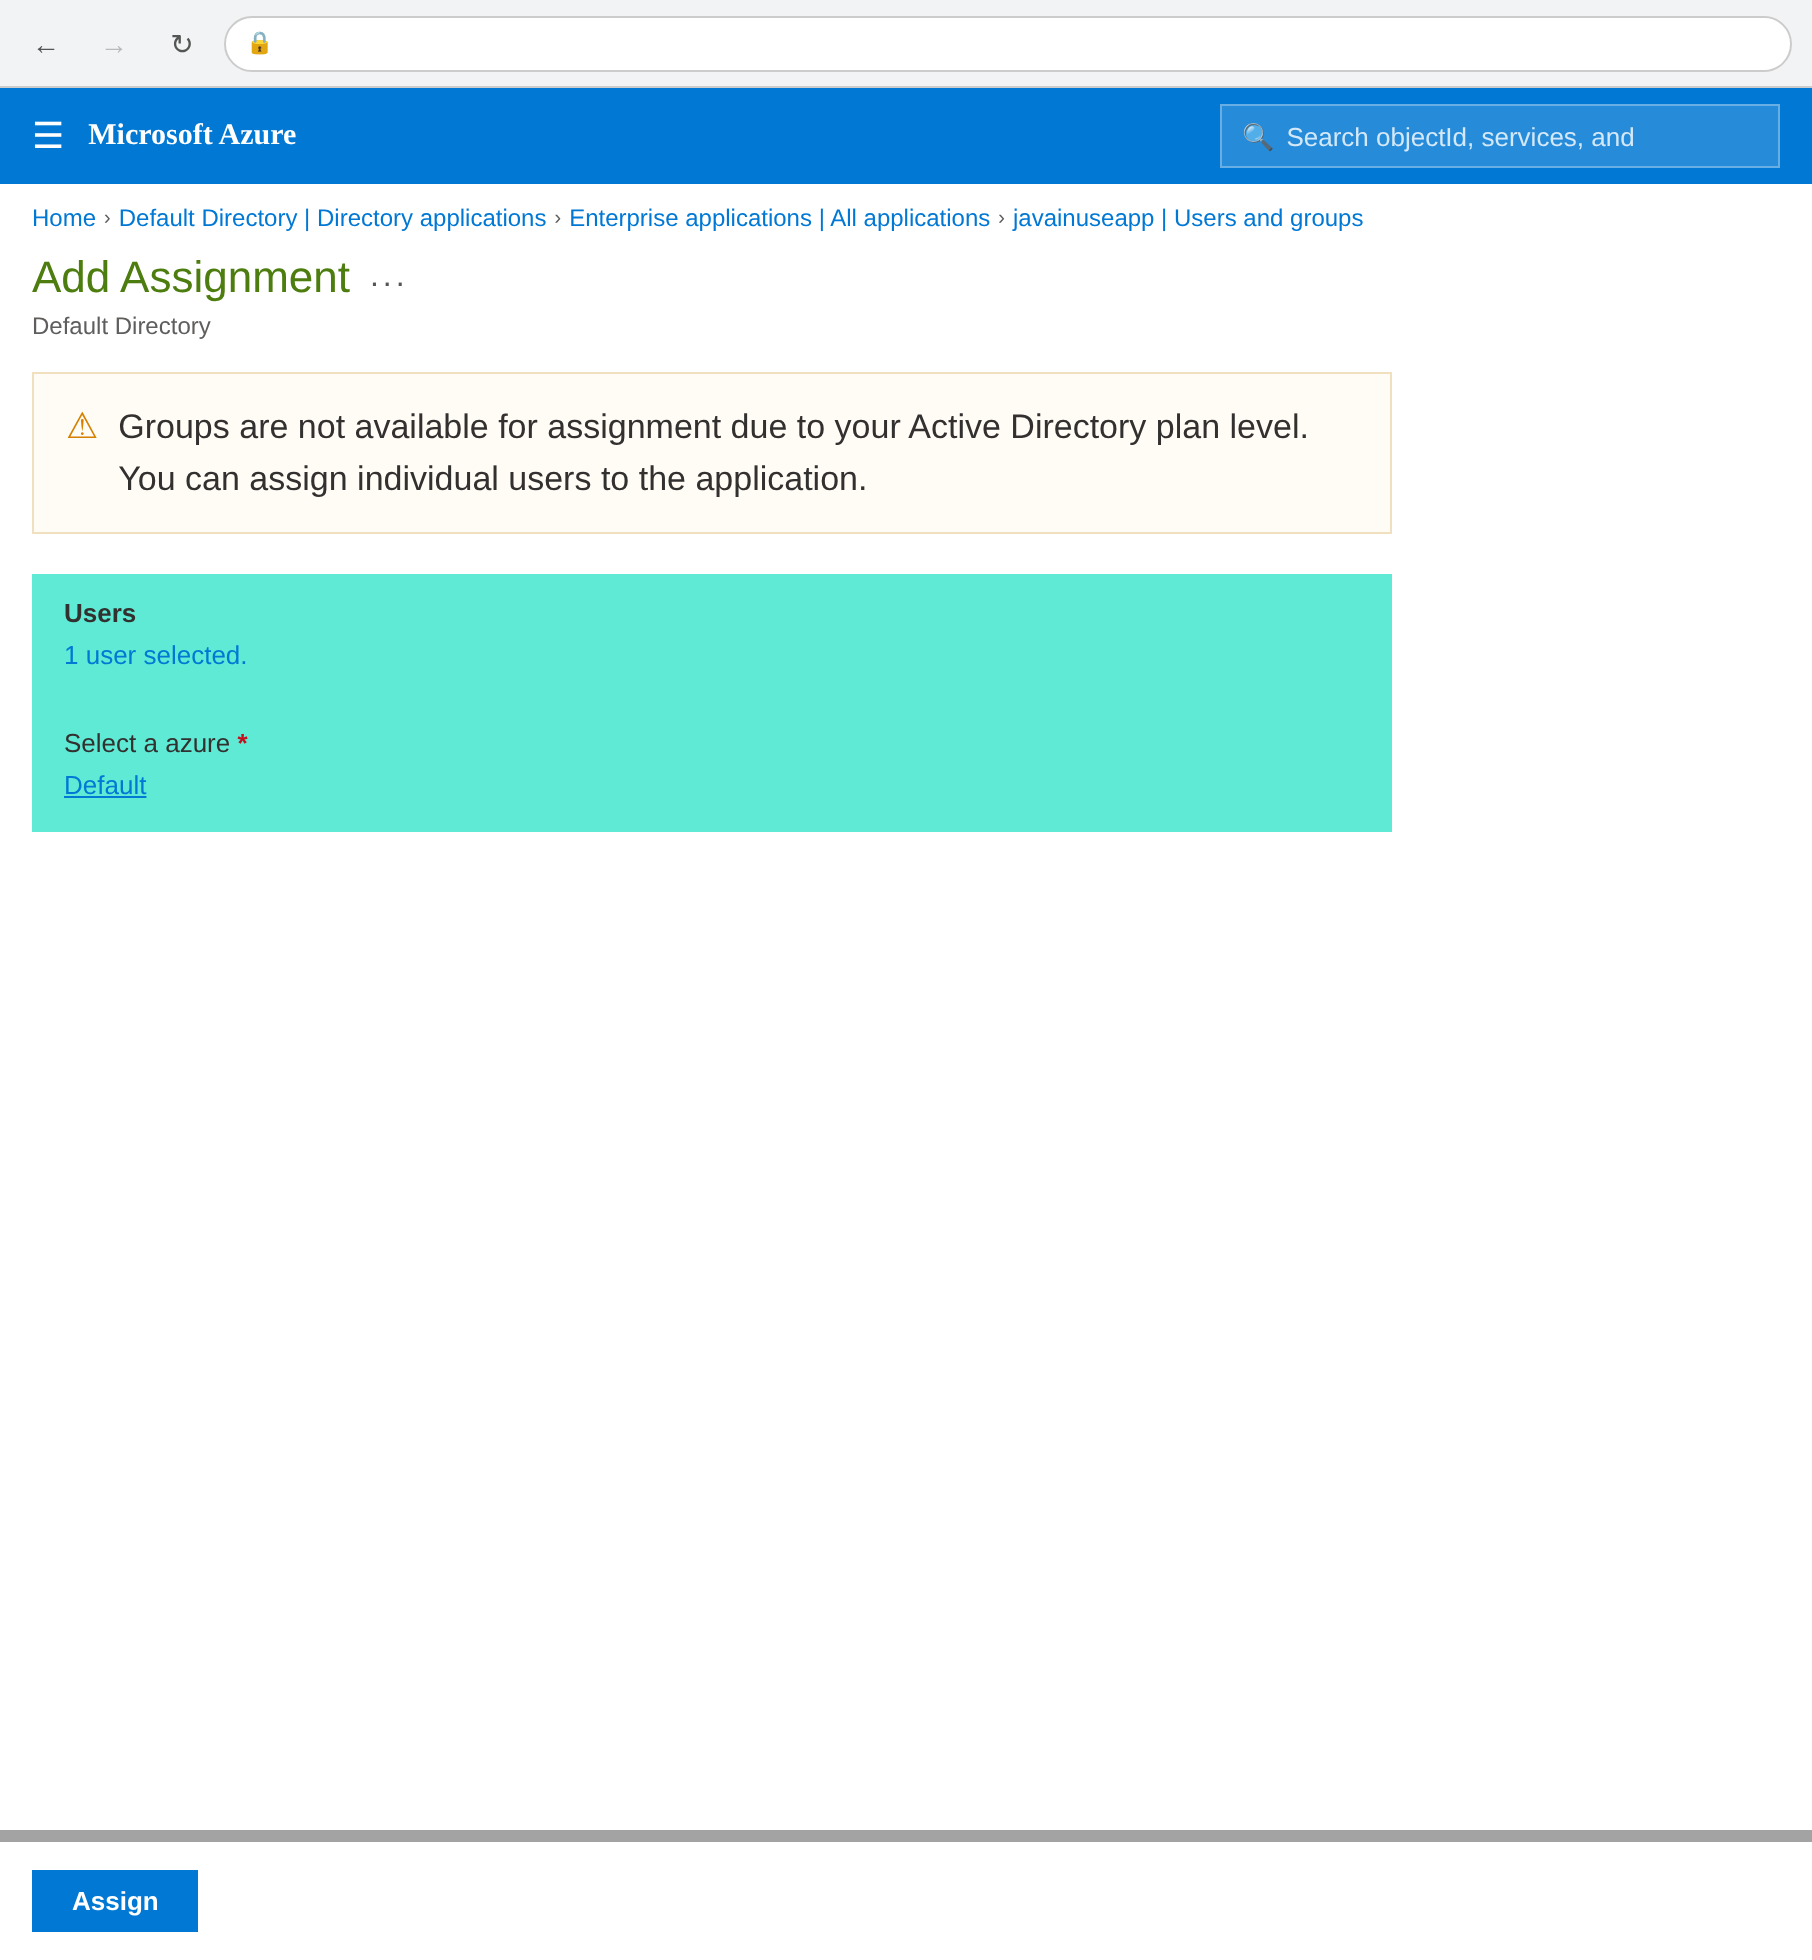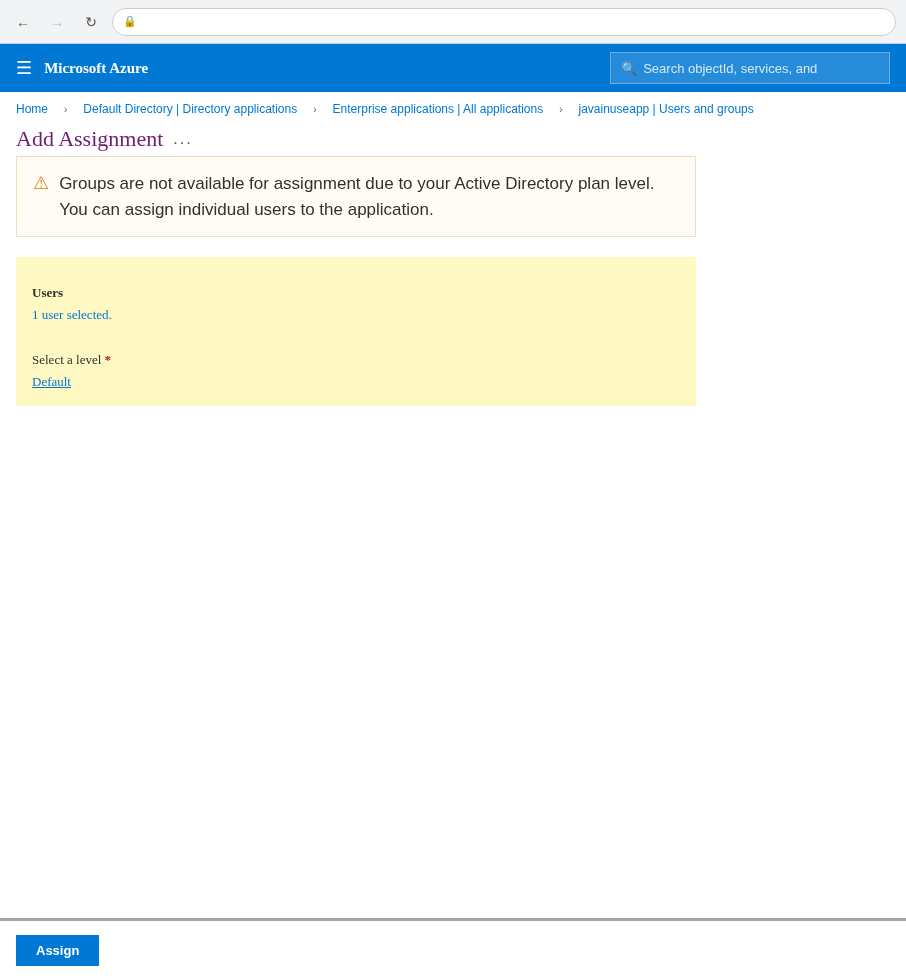--- a/index.html
+++ b/index.html
@@ -67,42 +67,41 @@
       font-size: 13px;
     }
     .search-icon { color: rgba(255,255,255,0.8); }
 
     
     .breadcrumb {
       padding: 10px 16px;
       display: flex;
       align-items: center;
       flex-wrap: wrap;
-      gap: 16px;
+      gap: 4px;
       font-size: 12px;
       color: #0078d4;
     }
     .breadcrumb-item { color: #0078d4; cursor: pointer; text-decoration: none; }
     .breadcrumb-sep { color: #605e5c; font-size: 10px; }
 
     
     .main-content {
       padding: 0 16px 16px 16px;
     }
     .page-title-area {
       display: flex;
       align-items: center;
       gap: 10px;
       margin-bottom: 4px;
     }
     .page-title {
       font-size: 22px;
       font-weight: 300;
-      color: #701a75;
-      font-family: Liberation Serif, serif;
+      color: #4d7c0f;
     }
     .more-options {
       font-size: 16px;
       color: #555;
       cursor: pointer;
       letter-spacing: 2px;
     }
     .page-subtitle {
       font-size: 12px;
       color: #605e5c;
@@ -123,24 +122,23 @@
     .warning-icon {
       font-size: 18px;
       color: #d68000;
       margin-top: 1px;
       flex-shrink: 0;
     }
     .warning-text { font-size: 17px; color: #323130; line-height: 1.5; }
 
     
     .assignment-panel {
-      background: #fef9c3;
+      background: #5eead4;
       max-width: 680px;
-      padding: 28px 16px 16px 16px;
-      font-family: Liberation Serif, serif;
+      padding: 12px 16px 16px 16px;
     }
     .panel-section-label {
       font-size: 13px;
       font-weight: 600;
       color: #323130;
       margin-bottom: 6px;
     }
     .user-selected-link {
       color: #0078d4;
       font-size: 13px;
@@ -164,21 +162,21 @@
       cursor: pointer;
     }
 
     
     .page-footer {
       position: fixed;
       bottom: 0;
       left: 0;
       right: 0;
       background: #fff;
-      border-top: 3px solid #a3a3a3;
+      border-top: 6px solid #a3a3a3;
       padding: 14px 16px;
       display: flex;
       align-items: center;
     }
     .assign-button {
       background: #0078d4;
       color: #fff;
       border: none;
       padding: 8px 20px;
       font-size: 13px;
@@ -216,31 +214,32 @@
   <a class="breadcrumb-item" href="#">Enterprise applications | All applications</a>
   <span class="breadcrumb-sep">›</span>
   <a class="breadcrumb-item" href="#">javainuseapp | Users and groups</a>
 </nav>
 
 <div class="main-content">
   <div class="page-title-area">
     <h1 class="page-title">Add Assignment</h1>
     <span class="more-options">...</span>
   </div>
+  <p class="page-subtitle">Default Directory</p>
 
   <div class="warning-box">
     <span class="warning-icon">⚠</span>
     <span class="warning-text">Groups are not available for assignment due to your Active Directory plan level. You can assign individual users to the application.</span>
   </div>
 
   <div class="assignment-panel">
     <div class="panel-section-label">Users</div>
     <a class="user-selected-link" href="#">1 user selected.</a>
     <div class="role-label">
-      <span>Select a level</span>
+      <span>Select a azure</span>
       <span class="role-required">*</span>
     </div>
     <a class="role-value" href="#">Default</a>
   </div>
 </div>
 
 <div class="page-footer">
   <button class="assign-button">Assign</button>
 </div>
 

